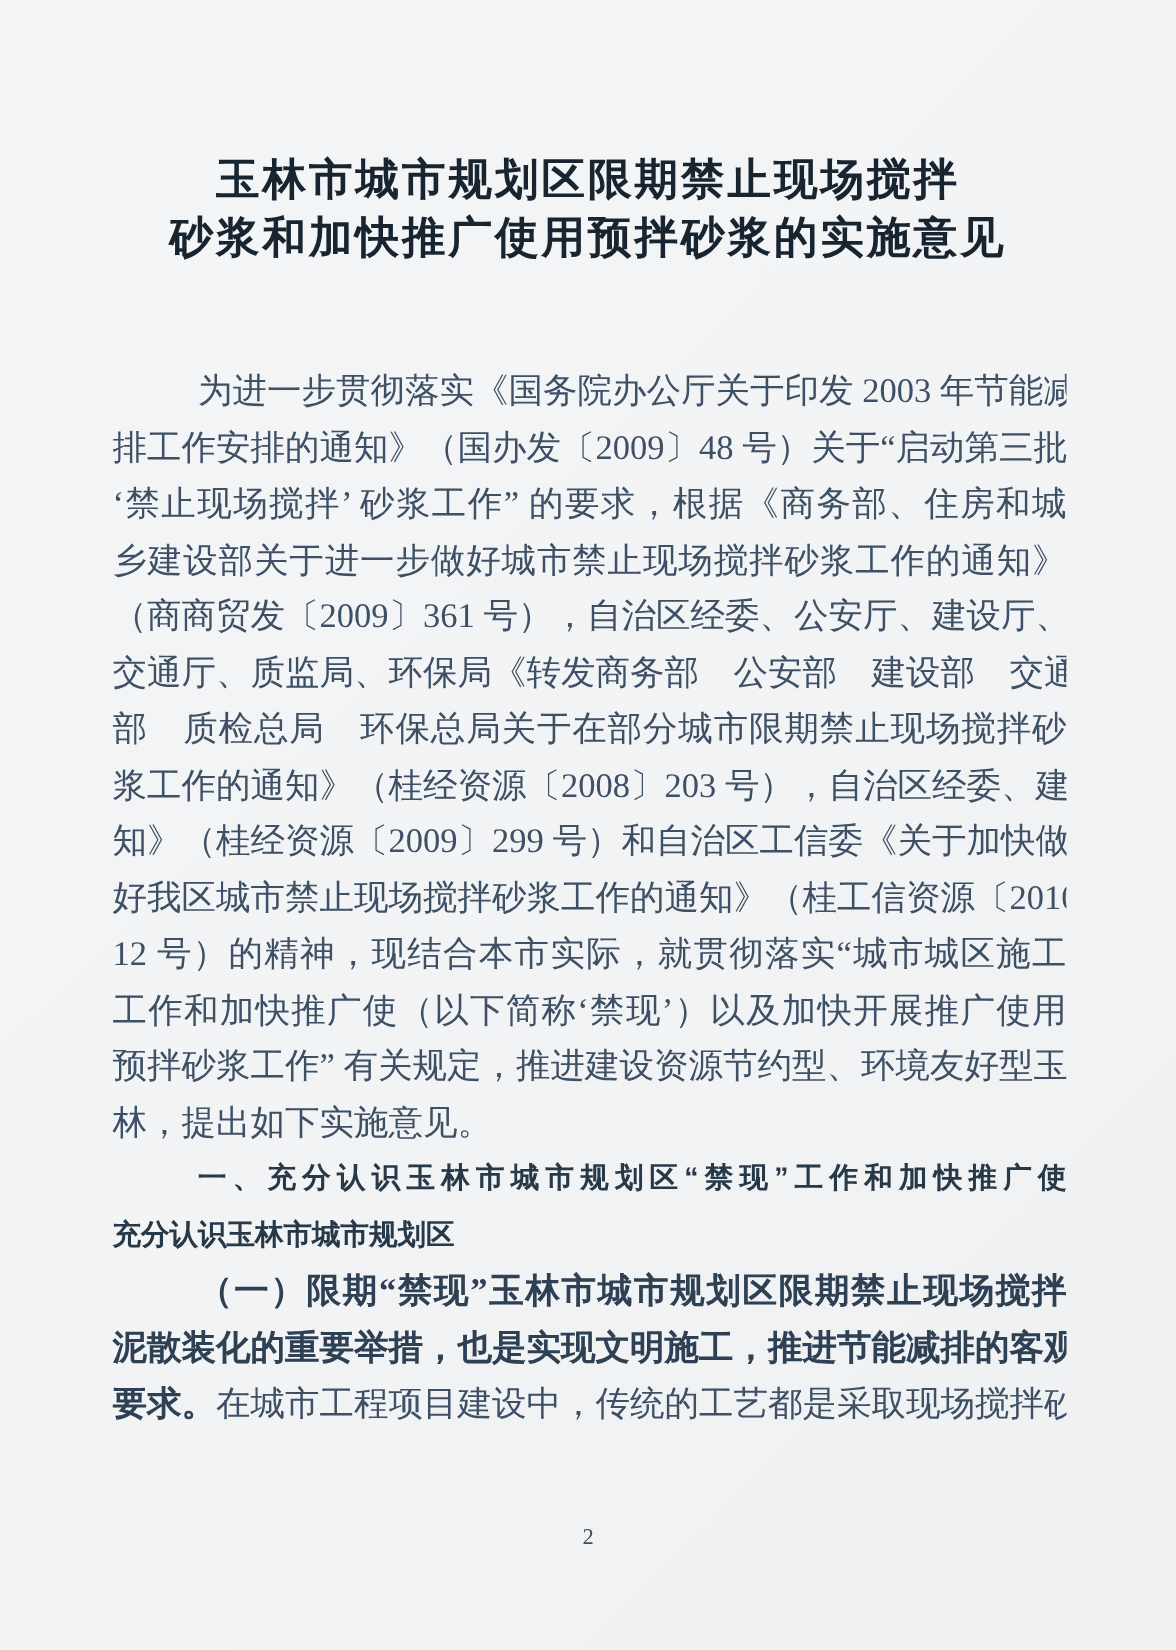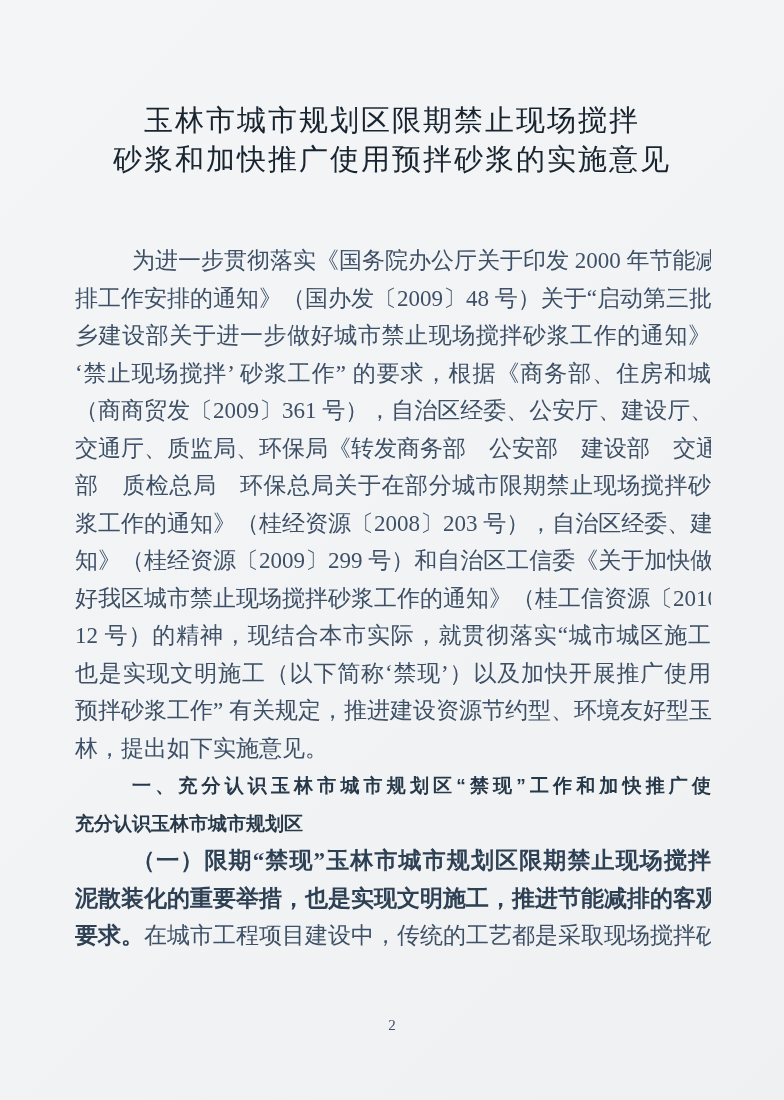--- a/index.html
+++ b/index.html
@@ -10,21 +10,21 @@
     height: 1100px;
     margin: 0 auto;
     background: linear-gradient(135deg, #f4f5f7 0%, #f2f3f5 55%, #eef0f2 100%);
     overflow: hidden;
     font-family: "Liberation Serif", "DejaVu Serif", serif;
   }
   .title {
     padding-top: 101px;
     text-align: center;
     font-family: "Liberation Serif", "DejaVu Serif", serif;
-    font-weight: normal;
+    font-weight: bold;
     font-size: 29px;
     line-height: 39px;
     letter-spacing: 2px;
     color: #18242f;
   }
   .title .tl { display: block; }
   .doc-body {
     width: 636px;
     margin: 63px 73px 0 75px;
     font-size: 23px;
@@ -69,32 +69,32 @@
 <body>
 
 <div class="page">
 
   <h1 class="title">
     <span class="tl">玉林市城市规划区限期禁止现场搅拌</span>
     <span class="tl">砂浆和加快推广使用预拌砂浆的实施意见</span>
   </h1>
 
   <div class="doc-body">
-    <div class="line indent">为进一步贯彻落实《国务院办公厅关于印发 2000 年节能减</div>
+    <div class="line indent">为进一步贯彻落实《国务院办公厅关于印发 2003 年节能减</div>
     <div class="line">排工作安排的通知》（国办发〔2009〕48 号）关于“启动第三批</div>
+    <div class="line">‘禁止现场搅拌’ 砂浆工作” 的要求，根据《商务部、住房和城</div>
     <div class="line">乡建设部关于进一步做好城市禁止现场搅拌砂浆工作的通知》</div>
-    <div class="line">‘禁止现场搅拌’ 砂浆工作” 的要求，根据《商务部、住房和城</div>
     <div class="line">（商商贸发〔2009〕361 号），自治区经委、公安厅、建设厅、</div>
     <div class="line">交通厅、质监局、环保局《转发商务部　公安部　建设部　交通</div>
     <div class="line">部　质检总局　环保总局关于在部分城市限期禁止现场搅拌砂</div>
     <div class="line">浆工作的通知》（桂经资源〔2008〕203 号），自治区经委、建设</div>
     <div class="line">知》（桂经资源〔2009〕299 号）和自治区工信委《关于加快做</div>
     <div class="line">好我区城市禁止现场搅拌砂浆工作的通知》（桂工信资源〔2010〕</div>
     <div class="line">12 号）的精神，现结合本市实际，就贯彻落实“城市城区施工</div>
-    <div class="line">也是实现文明施工（以下简称‘禁现’）以及加快开展推广使用</div>
+    <div class="line">工作和加快推广使（以下简称‘禁现’）以及加快开展推广使用</div>
     <div class="line">预拌砂浆工作” 有关规定，推进建设资源节约型、环境友好型玉</div>
     <div class="line natural">林，提出如下实施意见。</div>
     <div class="line heading indent">一、充分认识玉林市城市规划区“禁现”工作和加快推广使</div>
     <div class="line heading natural">充分认识玉林市城市规划区</div>
     <div class="line boldlead indent">（一）限期“禁现”玉林市城市规划区限期禁止现场搅拌</div>
     <div class="line boldlead">泥散装化的重要举措，也是实现文明施工，推进节能减排的客观</div>
     <div class="line"><span class="b">要求。</span><span>在城市工程项目建设中，传统的工艺都是采取现场搅拌砂</span></div>
   </div>
 
   <div class="footer">

